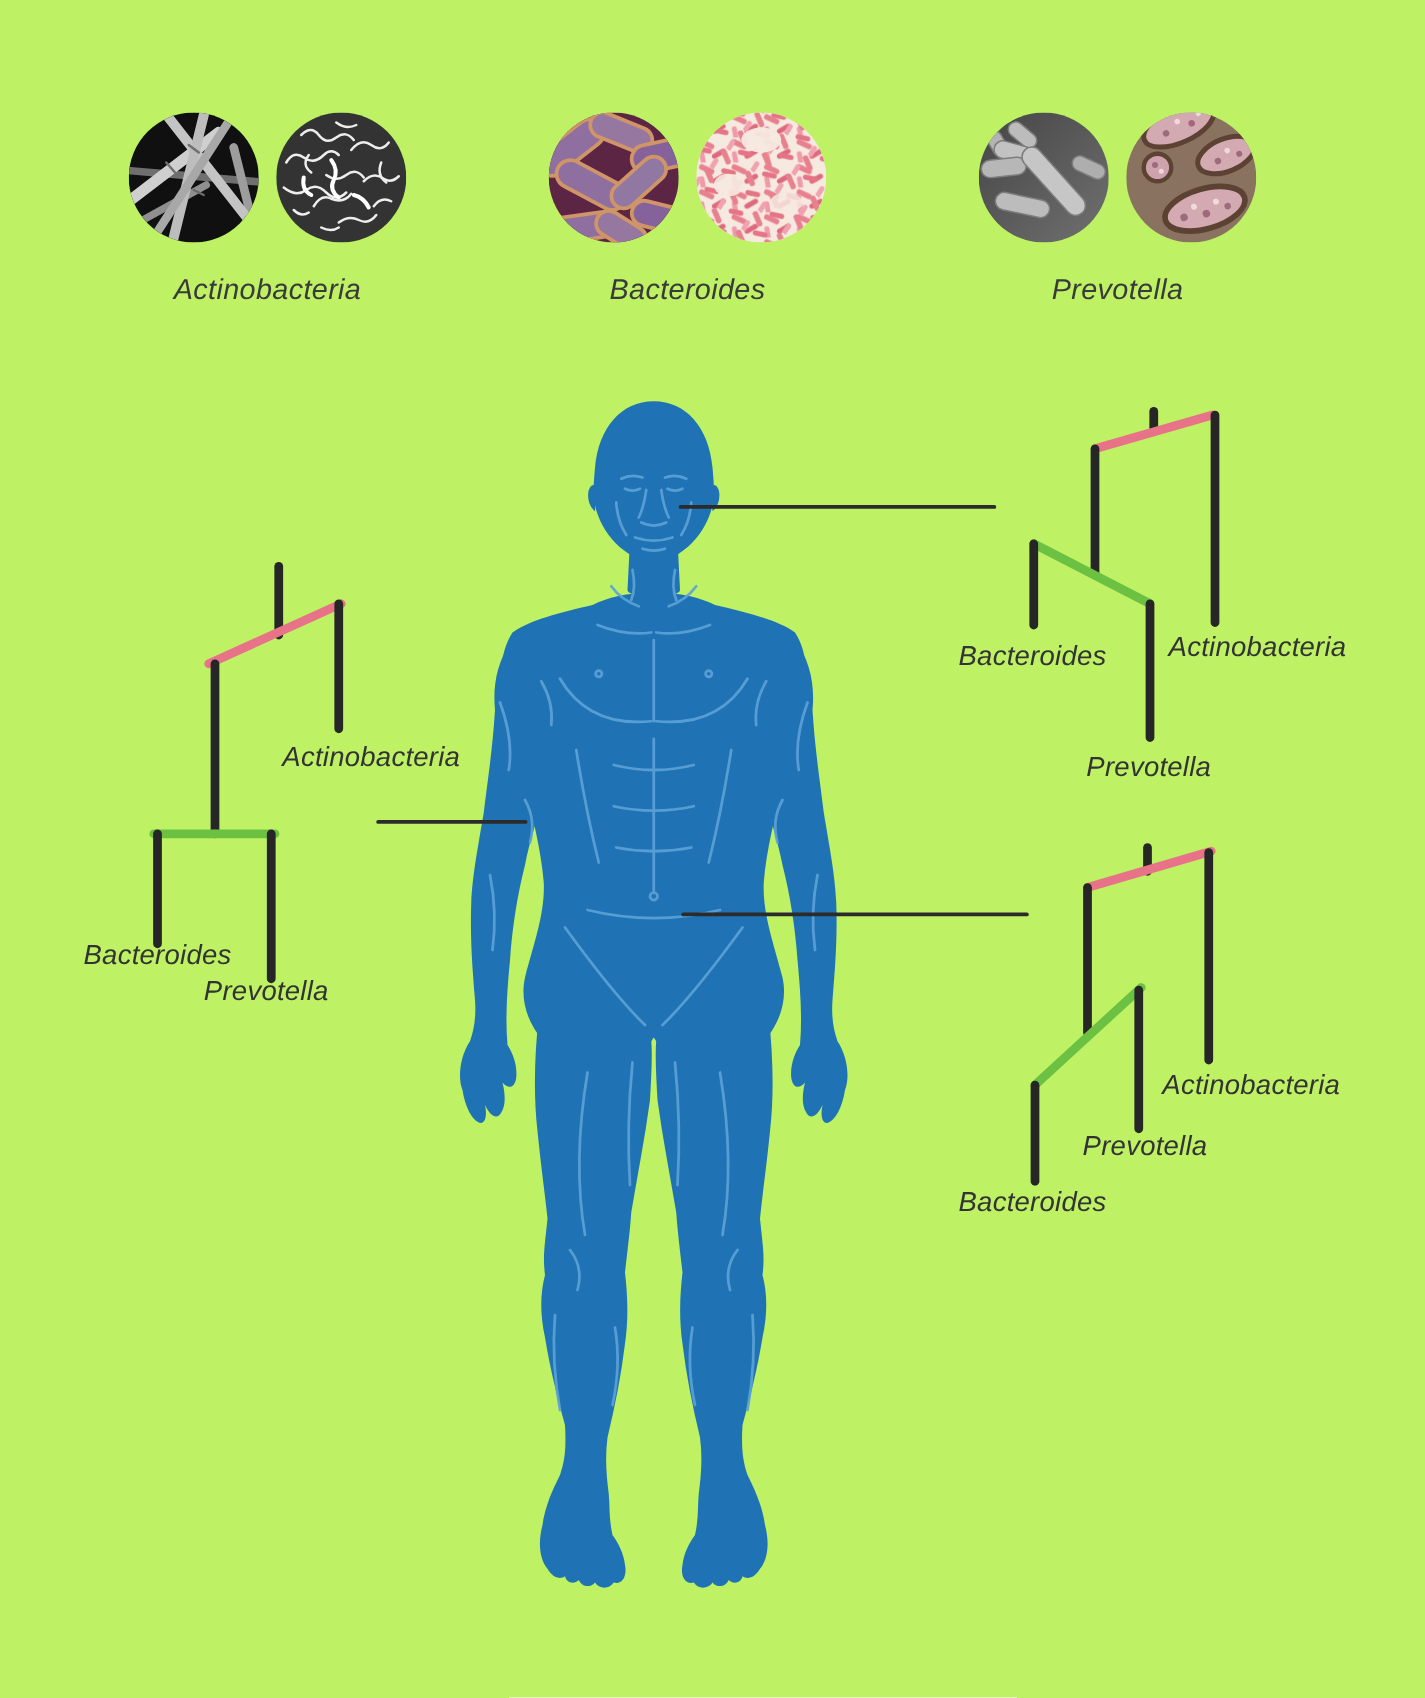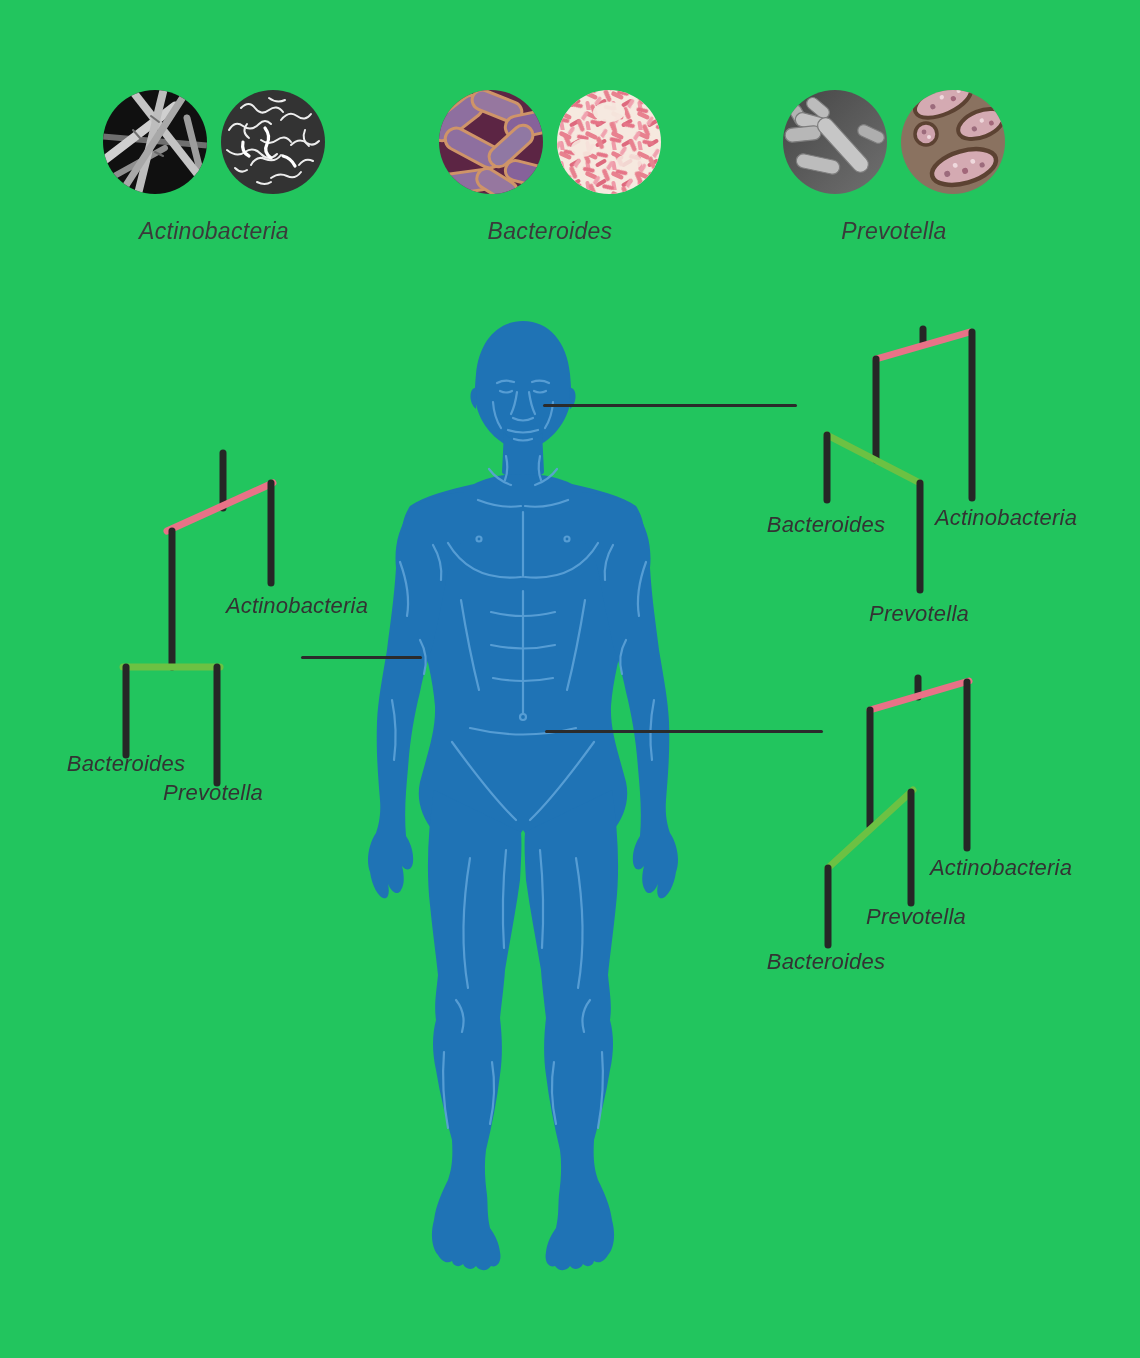--- a/index.html
+++ b/index.html
@@ -1,17 +1,17 @@
 <!DOCTYPE html>
 <html><head>
 <meta charset="utf-8">
 <style>
   html,body{margin:0;padding:0;background:#ffffff;}
   #canvas{
-    position:relative;width:1140px;height:1358px;background:#22c55e;overflow:hidden;
+    position:relative;width:1140px;height:1358px;background:#bef264;overflow:hidden;
     font-family:"Liberation Sans",sans-serif;
   }
   .legend-group{position:absolute;top:90px;display:flex;flex-direction:column;align-items:center;}
   .circle-row{display:flex;gap:14px;}
   .legend-label{
     margin-top:24px;font-style:italic;font-size:23px;color:#3a3a3a;letter-spacing:.3px;
     font-family:"Liberation Sans",sans-serif;white-space:nowrap;
   }
   .taxon{
     position:absolute;transform:translate(-50%,-50%);font-style:italic;font-size:22px;

